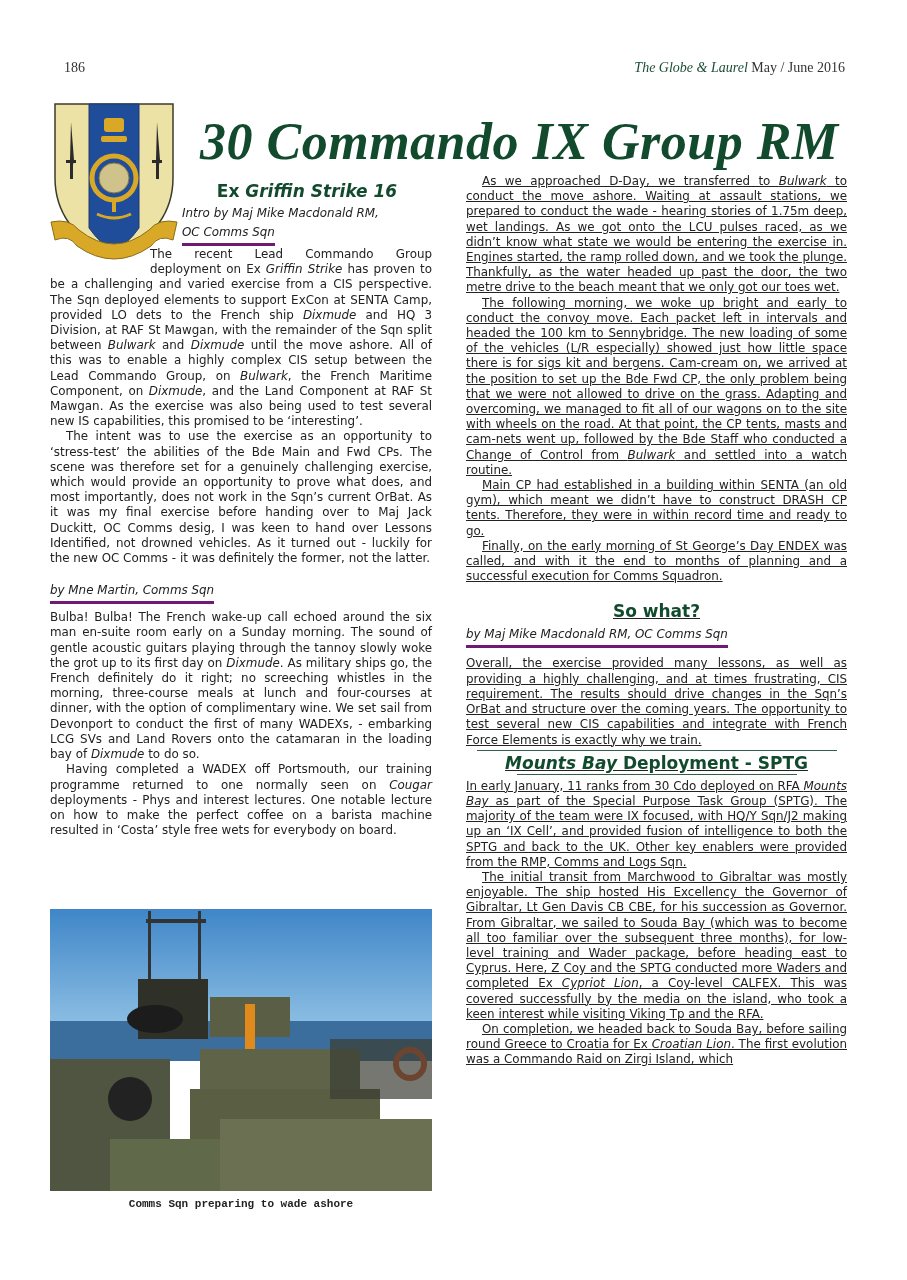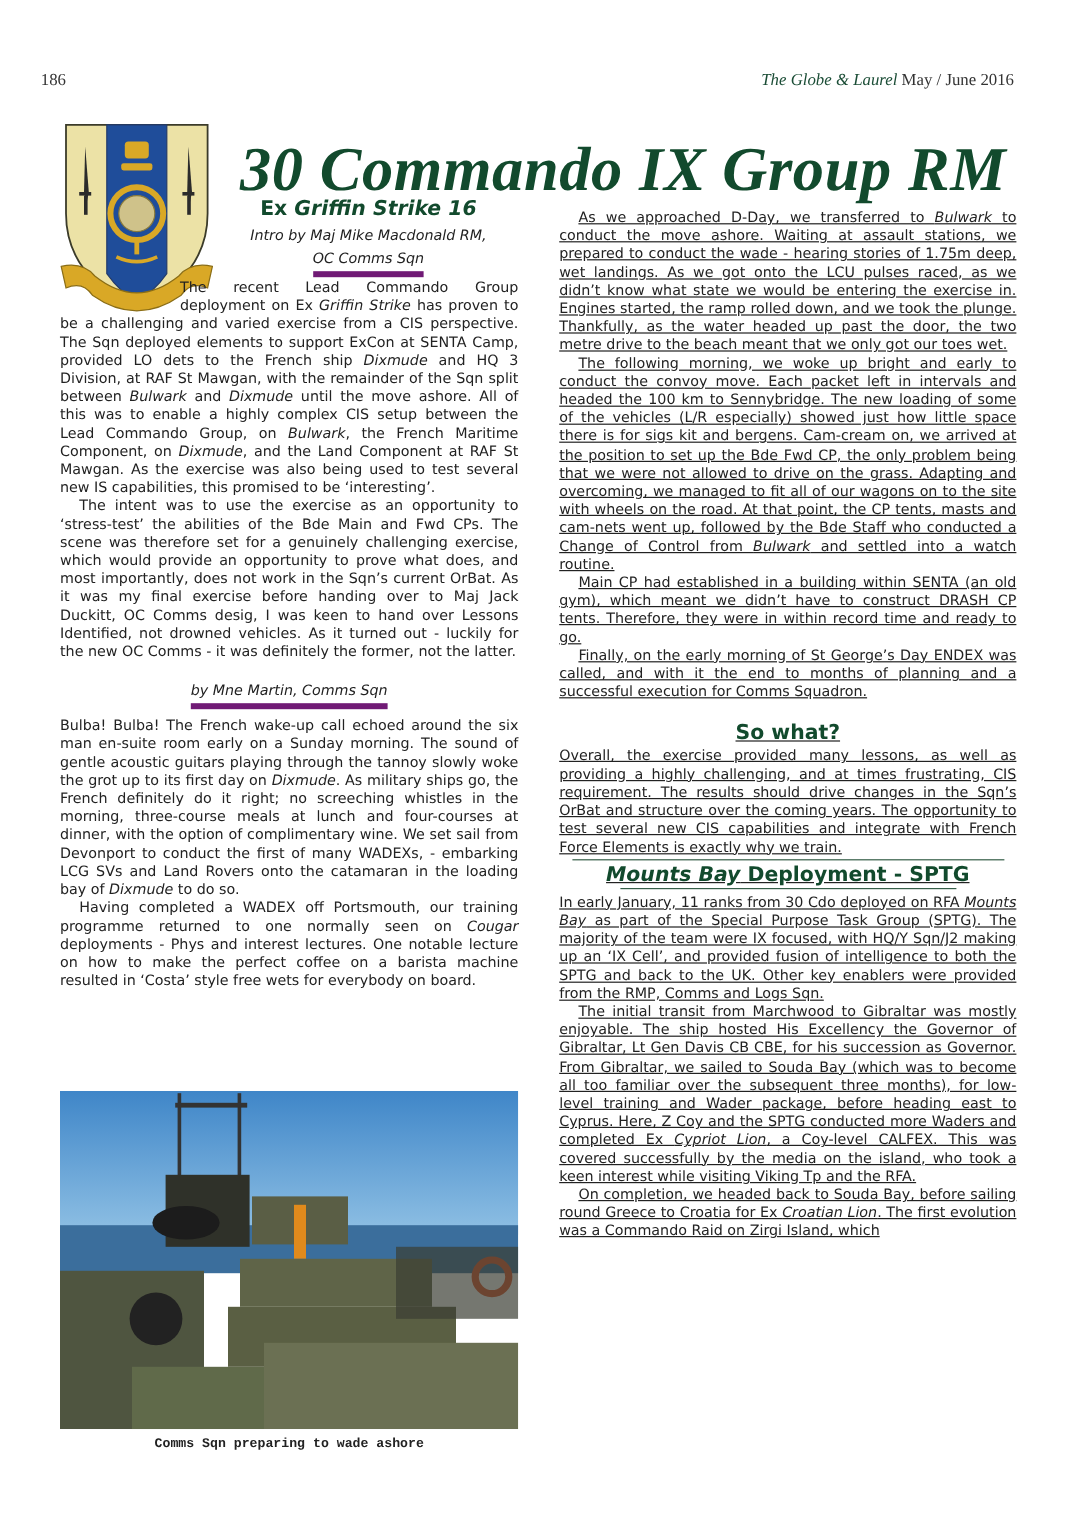--- a/index.html
+++ b/index.html
@@ -1,35 +1,35 @@
 <!DOCTYPE html>
 <html><head>
 <meta charset="utf-8">
 <style>
   html, body { margin:0; padding:0; background:#ffffff; }
   body { width:907px; height:1280px; position:relative; overflow:hidden;
          font-family:"DejaVu Sans", "Liberation Sans", sans-serif; color:#222; }
   .abs { position:absolute; }
-  .folio { top:60px; left:34px; font-family:"Liberation Serif", serif; font-size:14px; color:#333; }
+  .folio { top:60px; left:64px; font-family:"Liberation Serif", serif; font-size:14px; color:#333; }
   .runhead { top:60px; right:62px; font-family:"Liberation Serif", serif; font-size:14px; color:#333;text-align:right; }
   .runhead i { color:#1b4d36; }
   .title { top:112px; left:200px; width:650px; font-family:"Liberation Serif", serif;
            font-style:italic; font-weight:bold; font-size:52px; color:#124a2d; letter-spacing:0.5px; white-space:nowrap; }
   .crest { top:100px; left:49px; width:130px; height:170px; }
 
   .col { position:absolute; font-size:11.9px; line-height:15.2px; text-align:justify; }
   .col p { margin:0; }
   .col p.ind { text-indent:16px; }
   .col em { font-style:italic; }
   .colL { left:50px; width:382px; }
   .colR { left:466px; width:381px; }
 
   .h2 { text-align:center; color:#124a2d; font-weight:bold; font-size:17px; line-height:22px; margin:0; }
-  .byline { text-align:center; font-style:italic; font-size:11.9px; line-height:16px; }
-  .byline span { display:inline-block; border-bottom:5px solid #701a75; padding-bottom:3px; }
+  .byline { font-style:italic; font-size:11.9px; line-height:16px; }
+  .byline span { display:inline-block; border-bottom:3px solid #701a75; padding-bottom:3px; }
   .rule { height:0; border-top:1.5px solid #355e48; margin:0 auto; }
 
   .photo { left:50px; top:909px; width:382px; height:282px; overflow:hidden; }
   .caption { left:50px; top:1198px; width:382px; text-align:center; font-family:Liberation Mono, monospace;
              font-weight:bold; font-size:11px; color:#222; }
 </style>
 </head>
 <body>
 
 <div class="abs folio">186</div>
@@ -57,21 +57,21 @@
     <circle cx="65" cy="78" r="15" fill="#cfc28a" stroke="#8a7a3a" stroke-width="1"></circle>
     <rect x="63" y="98" width="4" height="14" fill="#d9a826"></rect>
     <path d="M48 114 Q65 122 82 114" stroke="#d9a826" stroke-width="3" fill="none"></path>
 
     <path d="M2 122 Q20 118 30 130 Q65 158 100 130 Q110 118 128 122 L124 140 Q110 134 102 146 Q65 172 28 146 Q20 134 6 140 Z" fill="#d9a826" stroke="#8a6d16" stroke-width="1"></path>
   </svg>
 </div>
 
 <div class="abs title">30 Commando IX Group RM</div>
 
-<div class="col colL" style="top:163px;">
+<div class="col colL" style="top:180px;">
   <div style="margin-left:132px;">
     <h2 class="h2">
       <span>Ex </span><em>Griffin Strike 16</em>
     </h2>
     <div class="byline" style="margin-top:3px;">Intro by Maj Mike Macdonald RM,</div>
     <div class="byline" style="margin-top:3px;"><span>OC Comms Sqn</span></div>
   </div>
   <p style="text-indent:0; margin-top:1px;"><span style="float:left;width:100px;height:30px;"></span><span>The recent Lead Commando Group deployment on Ex </span><em>Griffin Strike</em><span> has proven to be a challenging and varied exercise from a CIS perspective. The Sqn deployed elements to support ExCon at SENTA Camp, provided LO dets to the French ship </span><em>Dixmude</em><span> and HQ 3 Division, at RAF St Mawgan, with the remainder of the Sqn split between </span><em>Bulwark</em><span> and </span><em>Dixmude</em><span> until the move ashore. All of this was to enable a highly complex CIS setup between the Lead Commando Group, on </span><em>Bulwark</em><span>, the French Maritime Component, on </span><em>Dixmude</em><span>, and the Land Component at RAF St Mawgan. As the exercise was also being used to test several new IS capabilities, this promised to be ‘interesting’.</span></p>
   <p class="ind">The intent was to use the exercise as an opportunity to ‘stress-test’ the abilities of the Bde Main and Fwd CPs. The scene was therefore set for a genuinely challenging exercise, which would provide an opportunity to prove what does, and most importantly, does not work in the Sqn’s current OrBat. As it was my final exercise before handing over to Maj Jack Duckitt, OC Comms desig, I was keen to hand over Lessons Identified, not drowned vehicles. As it turned out - luckily for the new OC Comms - it was definitely the former, not the latter.</p>
 
@@ -115,20 +115,21 @@
 
 <div class="col colR" style="top:174px;text-decoration:underline;">
   <p></p>
 
   <p class="ind"><span>As we approached D-Day, we transferred to </span><em>Bulwark</em><span> to conduct the move ashore. Waiting at assault stations, we prepared to conduct the wade - hearing stories of 1.75m deep, wet landings. As we got onto the LCU pulses raced, as we didn’t know what state we would be entering the exercise in. Engines started, the ramp rolled down, and we took the plunge. Thankfully, as the water headed up past the door, the two metre drive to the beach meant that we only got our toes wet.</span></p>
   <p class="ind"><span>The following morning, we woke up bright and early to conduct the convoy move. Each packet left in intervals and headed the 100 km to Sennybridge. The new loading of some of the vehicles (L/R especially) showed just how little space there is for sigs kit and bergens. Cam-cream on, we arrived at the position to set up the Bde Fwd CP, the only problem being that we were not allowed to drive on the grass. Adapting and overcoming, we managed to fit all of our wagons on to the site with wheels on the road. At that point, the CP tents, masts and cam-nets went up, followed by the Bde Staff who conducted a Change of Control from </span><em>Bulwark</em><span> and settled into a watch routine.</span></p>
   <p class="ind">Main CP had established in a building within SENTA (an old gym), which meant we didn’t have to construct DRASH CP tents. Therefore, they were in within record time and ready to go.</p>
   <p class="ind">Finally, on the early morning of St George’s Day ENDEX was called, and with it the end to months of planning and a successful execution for Comms Squadron.</p>
 
   <h2 class="h2" style="margin-top:16px;">So what?</h2>
+  <div class="byline" style="margin-top:4px;margin-bottom:8px;"><span>by Maj Mike Macdonald RM, OC Comms Sqn</span></div>
   <p>Overall, the exercise provided many lessons, as well as providing a highly challenging, and at times frustrating, CIS requirement. The results should drive changes in the Sqn’s OrBat and structure over the coming years. The opportunity to test several new CIS capabilities and integrate with French Force Elements is exactly why we train.</p>
 
   <div class="rule" style="width:360px;margin-top:2px;"></div>
   <h2 class="h2" style="margin-top:1px;"><em>Mounts Bay</em><span> Deployment - SPTG</span></h2>
   <div class="rule" style="width:280px;margin-bottom:4px;"></div>
   <p><span>In early January, 11 ranks from 30 Cdo deployed on RFA </span><em>Mounts Bay</em><span> as part of the Special Purpose Task Group (SPTG). The majority of the team were IX focused, with HQ/Y Sqn/J2 making up an ‘IX Cell’, and provided fusion of intelligence to both the SPTG and back to the UK. Other key enablers were provided from the RMP, Comms and Logs Sqn.</span></p>
   <p class="ind"><span>The initial transit from Marchwood to Gibraltar was mostly enjoyable. The ship hosted His Excellency the Governor of Gibraltar, Lt Gen Davis CB CBE, for his succession as Governor. From Gibraltar, we sailed to Souda Bay (which was to become all too familiar over the subsequent three months), for low-level training and Wader package, before heading east to Cyprus. Here, Z Coy and the SPTG conducted more Waders and completed Ex </span><em>Cypriot Lion</em><span>, a Coy-level CALFEX. This was covered successfully by the media on the island, who took a keen interest while visiting Viking Tp and the RFA.</span></p>
   <p class="ind"><span>On completion, we headed back to Souda Bay, before sailing round Greece to Croatia for Ex </span><em>Croatian Lion</em><span>. The first evolution was a Commando Raid on Zirgi Island, which</span></p>
 </div>
 

